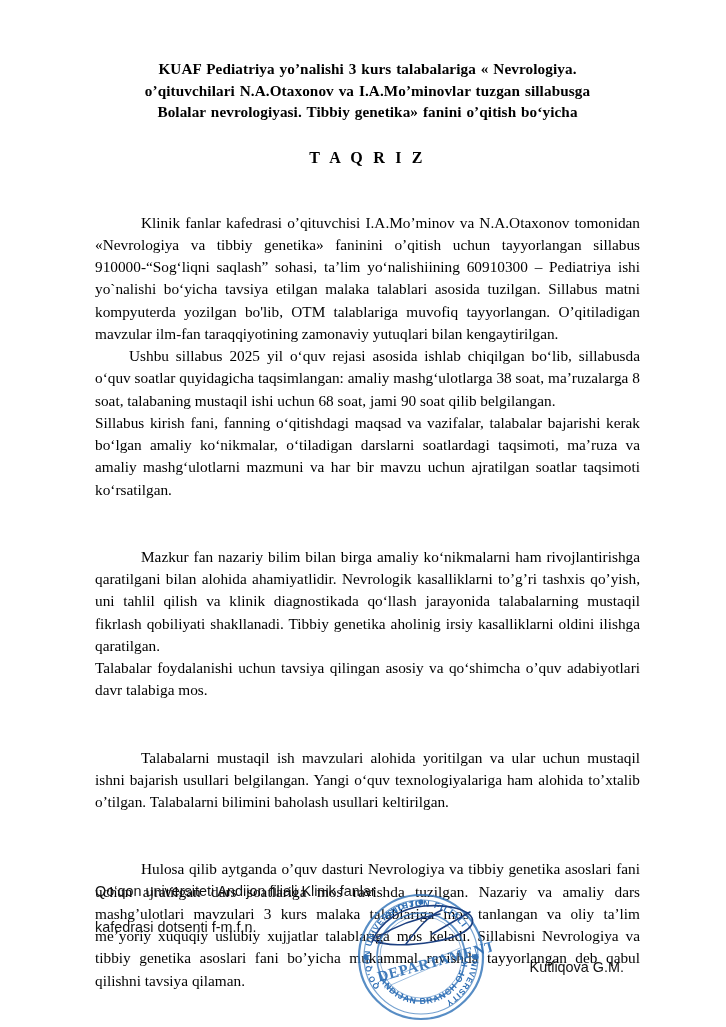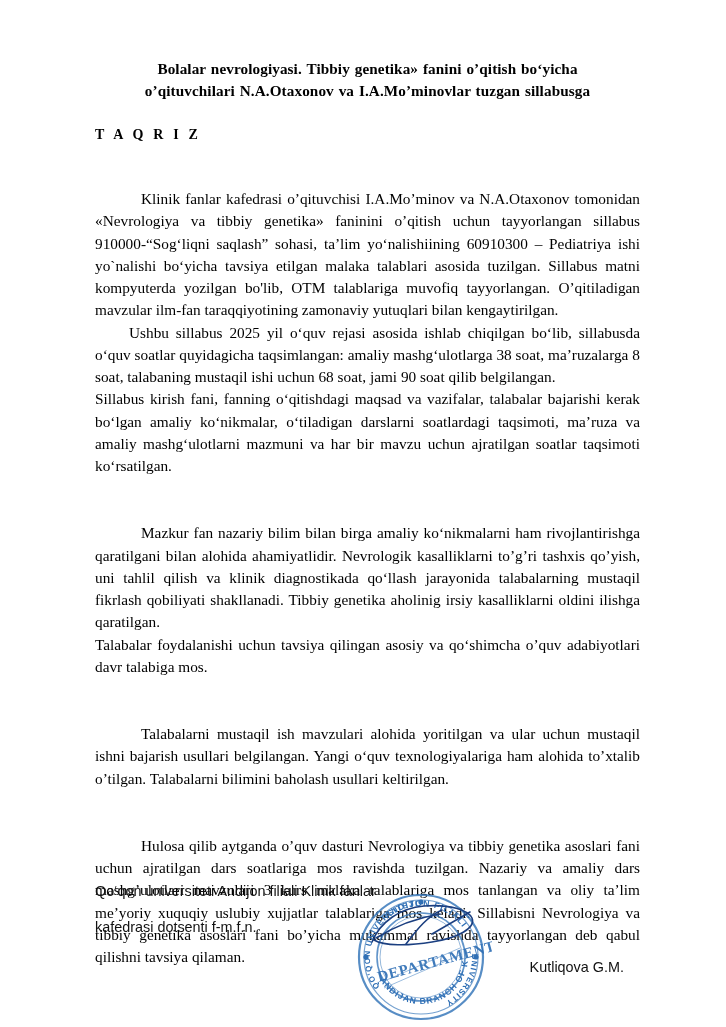--- a/index.html
+++ b/index.html
@@ -35,22 +35,23 @@
     margin: 0 0 0 0;
     letter-spacing: 0.1px;
     word-spacing: 1px;
   }
   .doc-heading .hl {
     display: block;
     white-space: nowrap;
   }
 
   .doc-title {
+    text-align: center;
     font-weight: bold;
-    font-size: 14px;
+    font-size: 16px;
     margin: 26px 0 0 0;
     letter-spacing: 3.2px;
   }
 
   
   .body-block {
     margin-top: 22px;
   }
   .para {
     font-size: 15.3px;
@@ -106,22 +107,23 @@
     width: 116px;
     height: 62px;
   }
 </style>
 </head>
 <body>
 
 <div class="page">
 
   <div class="doc-heading">
+    <span class="hl">KUAF  Pediatriya yo’nalishi 3 kurs talabalariga « Nevrologiya.</span>
+    <span class="hl">o’qituvchilari  N.A.Otaxonov va I.A.Mo’minovlar tuzgan sillabusga</span>
     <span class="hl">Bolalar nevrologiyasi. Tibbiy genetika» fanini o’qitish bo‘yicha</span>
-    <span class="hl">o’qituvchilari  N.A.Otaxonov va I.A.Mo’minovlar tuzgan sillabusga</span>
   </div>
 
   <div class="doc-title">T A Q R I Z</div>
 
   <div class="body-block">
     <p class="para indent">Klinik fanlar kafedrasi o’qituvchisi I.A.Mo’minov va N.A.Otaxonov tomonidan «Nevrologiya va tibbiy genetika» faninini o’qitish uchun tayyorlangan sillabus 910000-“Sog‘liqni  saqlash” sohasi, ta’lim yo‘nalishiining 60910300 – Pediatriya ishi  yo`nalishi bo‘yicha tavsiya etilgan malaka talablari asosida tuzilgan. Sillabus matni kompyuterda yozilgan bo'lib, OTM talablariga muvofiq tayyorlangan. O’qitiladigan mavzular ilm-fan taraqqiyotining zamonaviy yutuqlari bilan kengaytirilgan.</p>
     <p class="para indent-sm">Ushbu sillabus 2025 yil o‘quv rejasi asosida ishlab chiqilgan bo‘lib, sillabusda o‘quv soatlar quyidagicha taqsimlangan: amaliy mashg‘ulotlarga 38 soat, ma’ruzalarga 8 soat, talabaning mustaqil ishi uchun 68 soat, jami 90 soat qilib belgilangan.</p>
     <p class="para">Sillabus kirish fani, fanning o‘qitishdagi maqsad va vazifalar, talabalar bajarishi kerak bo‘lgan amaliy ko‘nikmalar, o‘tiladigan darslarni soatlardagi taqsimoti, ma’ruza va amaliy mashg‘ulotlarni mazmuni va har bir mavzu uchun ajratilgan soatlar taqsimoti ko‘rsatilgan.</p>
     <p class="para indent">Mazkur fan nazariy bilim bilan birga amaliy ko‘nikmalarni ham rivojlantirishga qaratilgani bilan alohida ahamiyatlidir. Nevrologik kasalliklarni to’g’ri tashxis qo’yish, uni tahlil qilish va klinik diagnostikada qo‘llash jarayonida talabalarning mustaqil fikrlash qobiliyati shakllanadi. Tibbiy genetika aholinig irsiy kasalliklarni oldini ilishga qaratilgan.</p>
     <p class="para">Talabalar  foydalanishi uchun tavsiya qilingan asosiy va qo‘shimcha o’quv adabiyotlari davr  talabiga mos.</p>

